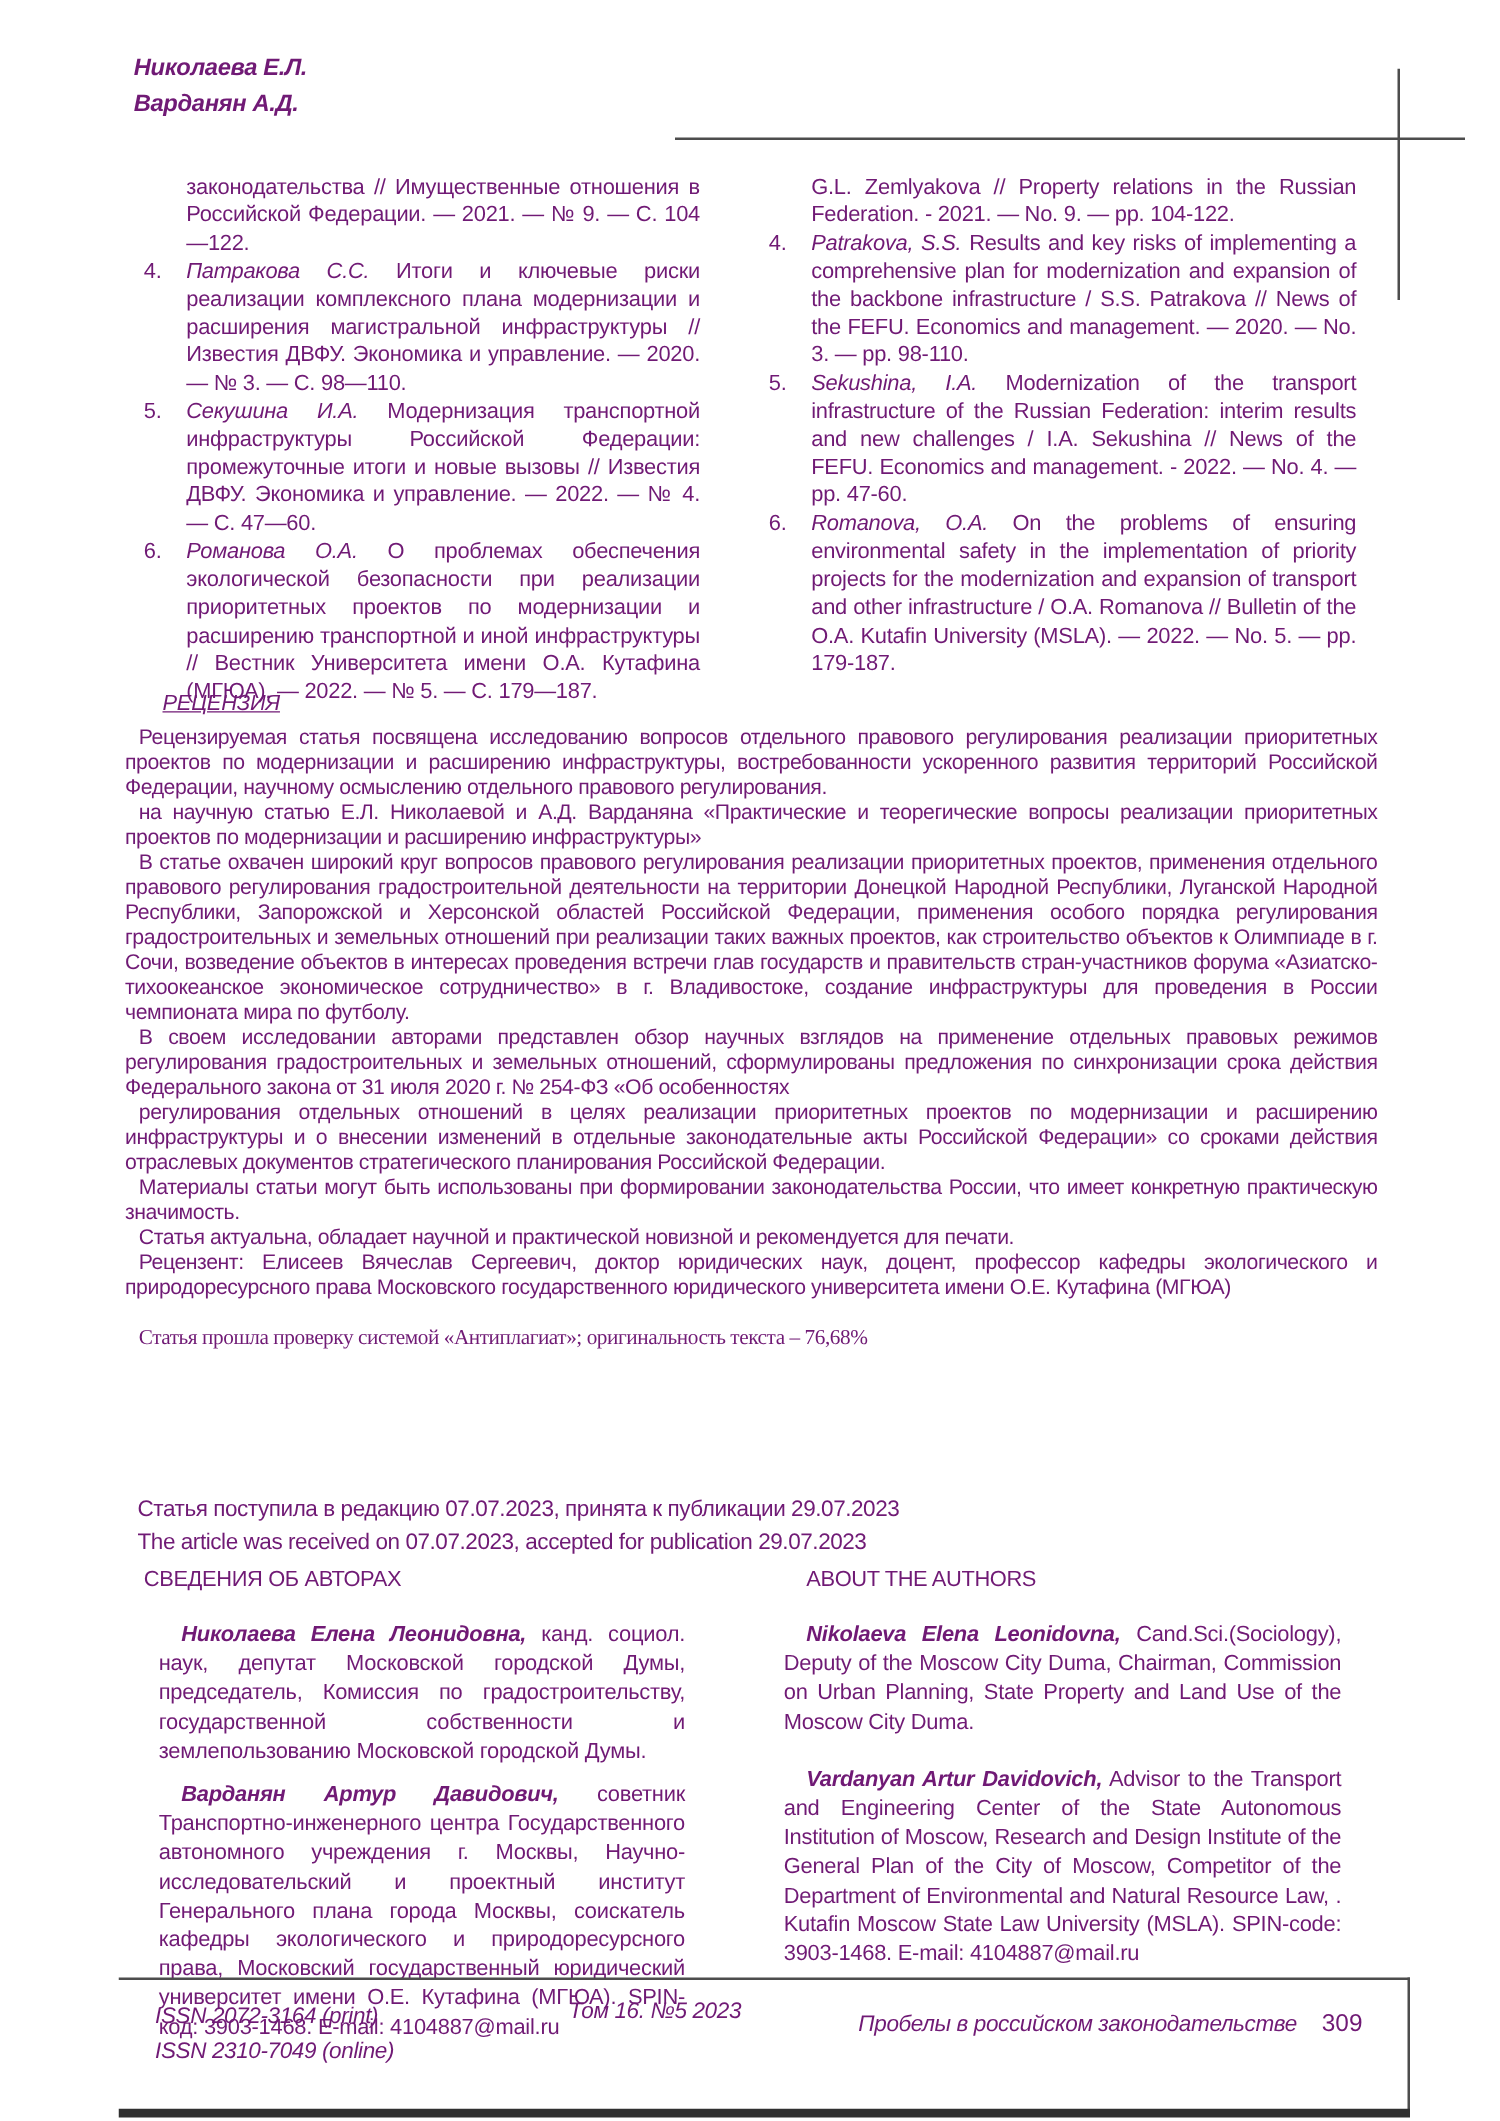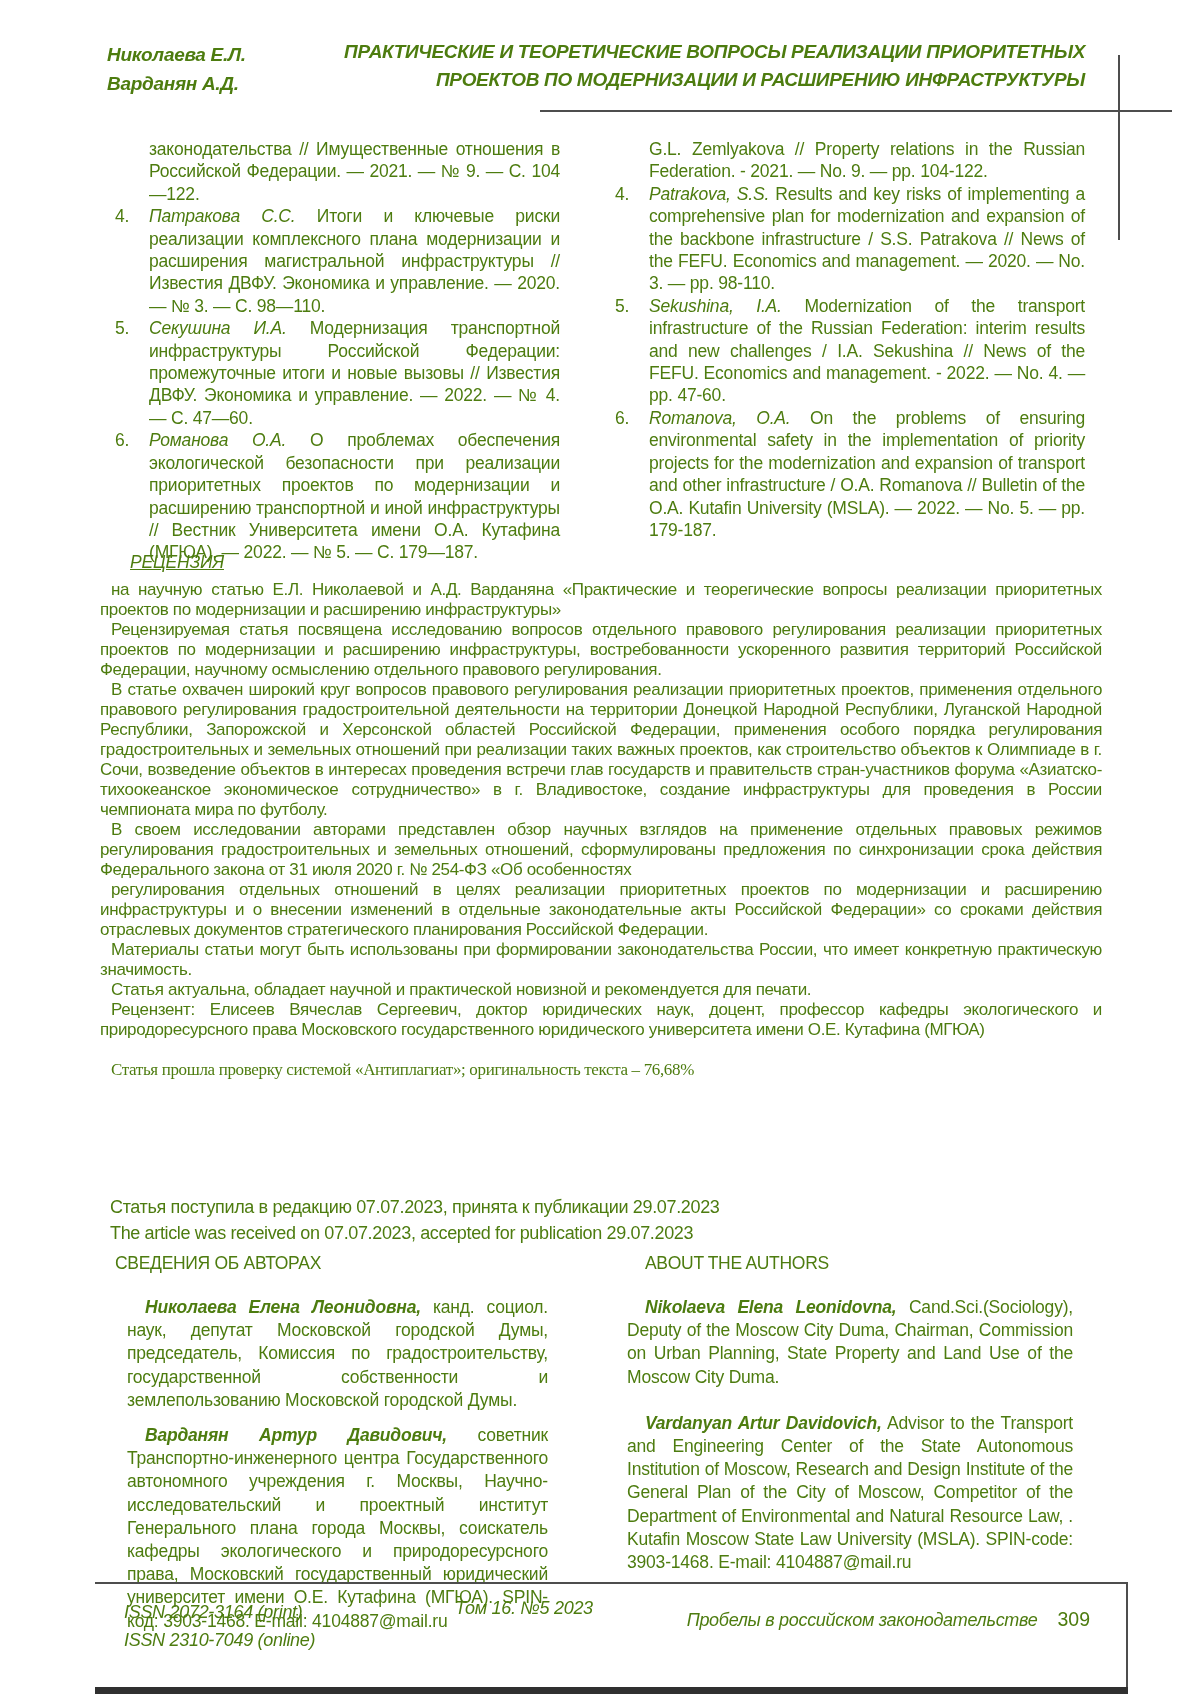--- a/index.html
+++ b/index.html
@@ -1,20 +1,20 @@
 <!DOCTYPE html>
 <html lang="ru"><head>
 <meta charset="utf-8">
 <style>
   html,body{margin:0;padding:0;background:#ffffff;}
   .page{
     position:relative;
     width:1200px;height:1697px;
     background:#ffffff;
-    color:#4d7c0f;
+    color:#701a75;
     font-family:"Liberation Sans","DejaVu Sans",sans-serif;
     overflow:hidden;
   }
   
   .hdr-authors{
     position:absolute;left:107px;top:40px;
     font-style:italic;font-weight:bold;
     font-size:19px;line-height:29px;letter-spacing:-0.3px;
   }
   .hdr-title{
@@ -66,24 +66,20 @@
 </style>
 </head>
 <body>
 
 <div class="page">
 
   <div class="hdr-authors">
     <div>Николаева Е.Л.</div>
     <div>Варданян А.Д.</div>
   </div>
-  <div class="hdr-title">
-    <div>ПРАКТИЧЕСКИЕ И ТЕОРЕТИЧЕСКИЕ ВОПРОСЫ РЕАЛИЗАЦИИ ПРИОРИТЕТНЫХ</div>
-    <div>ПРОЕКТОВ ПО МОДЕРНИЗАЦИИ И РАСШИРЕНИЮ ИНФРАСТРУКТУРЫ</div>
-  </div>
   <div class="rule-top"></div>
   <div class="vline-top"></div>
 
   <div class="refs refs-left">
     <div class="ref">
       <span class="ref-num"></span><span>законодательства // Имущественные отношения в Российской Федерации. — 2021. — № 9. — С. 104—122.</span>
     </div>
     <div class="ref">
       <span class="ref-num">4.</span><span class="ref-author">Патракова С.С.</span><span> Итоги и ключевые риски реализации комплексного плана модернизации и расширения магистральной инфраструктуры // Известия ДВФУ. Экономика и управление. — 2020. — № 3. — С. 98—110.</span>
     </div>
@@ -105,22 +101,22 @@
     <div class="ref">
       <span class="ref-num">5.</span><span class="ref-author">Sekushina, I.A.</span><span> Modernization of the transport infrastructure of the Russian Federation: interim results and new challenges / I.A. Sekushina // News of the FEFU. Economics and management. - 2022. — No. 4. — pp. 47-60.</span>
     </div>
     <div class="ref">
       <span class="ref-num">6.</span><span class="ref-author">Romanova, O.A.</span><span> On the problems of ensuring environmental safety in the implementation of priority projects for the modernization and expansion of transport and other infrastructure / O.A. Romanova // Bulletin of the O.A. Kutafin University (MSLA). — 2022. — No. 5. — pp. 179-187.</span>
     </div>
   </div>
 
   <div class="review">
     <div class="review-heading">РЕЦЕНЗИЯ</div>
+    <p>Рецензируемая статья посвящена исследованию вопросов отдельного правового регулирования реализации приоритетных проектов по модернизации и расширению инфраструктуры, востребованности ускоренного развития территорий Российской Федерации, научному осмыслению отдельного правового регулирования.</p>
     <p>на научную статью Е.Л. Николаевой и А.Д. Варданяна «Практические и теорегические вопросы реализации приоритетных проектов по модернизации и расширению инфраструктуры»</p>
-    <p>Рецензируемая статья посвящена исследованию вопросов отдельного правового регулирования реализации приоритетных проектов по модернизации и расширению инфраструктуры, востребованности ускоренного развития территорий Российской Федерации, научному осмыслению отдельного правового регулирования.</p>
     <p>В статье охвачен широкий круг вопросов правового регулирования реализации приоритетных проектов, применения отдельного правового регулирования градостроительной деятельности на территории Донецкой Народной Республики, Луганской Народной Республики, Запорожской и Херсонской областей Российской Федерации, применения особого порядка регулирования градостроительных и земельных отношений при реализации таких важных проектов, как строительство объектов к Олимпиаде в г. Сочи, возведение объектов в интересах проведения встречи глав государств и правительств стран-участников форума «Азиатско-тихоокеанское экономическое сотрудничество» в г. Владивостоке, создание инфраструктуры для проведения в России чемпионата мира по футболу.</p>
     <p>В своем исследовании авторами представлен обзор научных взглядов на применение отдельных правовых режимов регулирования градостроительных и земельных отношений, сформулированы предложения по синхронизации срока действия Федерального закона от 31 июля 2020 г. № 254-ФЗ «Об особенностях</p>
     <p>регулирования отдельных отношений в целях реализации приоритетных проектов по модернизации и расширению инфраструктуры и о внесении изменений в отдельные законодательные акты Российской Федерации» со сроками действия отраслевых документов стратегического планирования Российской Федерации.</p>
     <p>Материалы статьи могут быть использованы при формировании законодательства России, что имеет конкретную практическую значимость.</p>
     <p>Статья актуальна, обладает научной и практической новизной и рекомендуется для печати.</p>
     <p>Рецензент: Елисеев Вячеслав Сергеевич, доктор юридических наук, доцент, профессор кафедры экологического и природоресурсного права Московского государственного юридического университета имени О.Е. Кутафина (МГЮА)</p>
     <p class="gap-top">Статья прошла проверку системой «Антиплагиат»; оригинальность текста – 76,68%</p>
   </div>
 
   <div class="dates">

